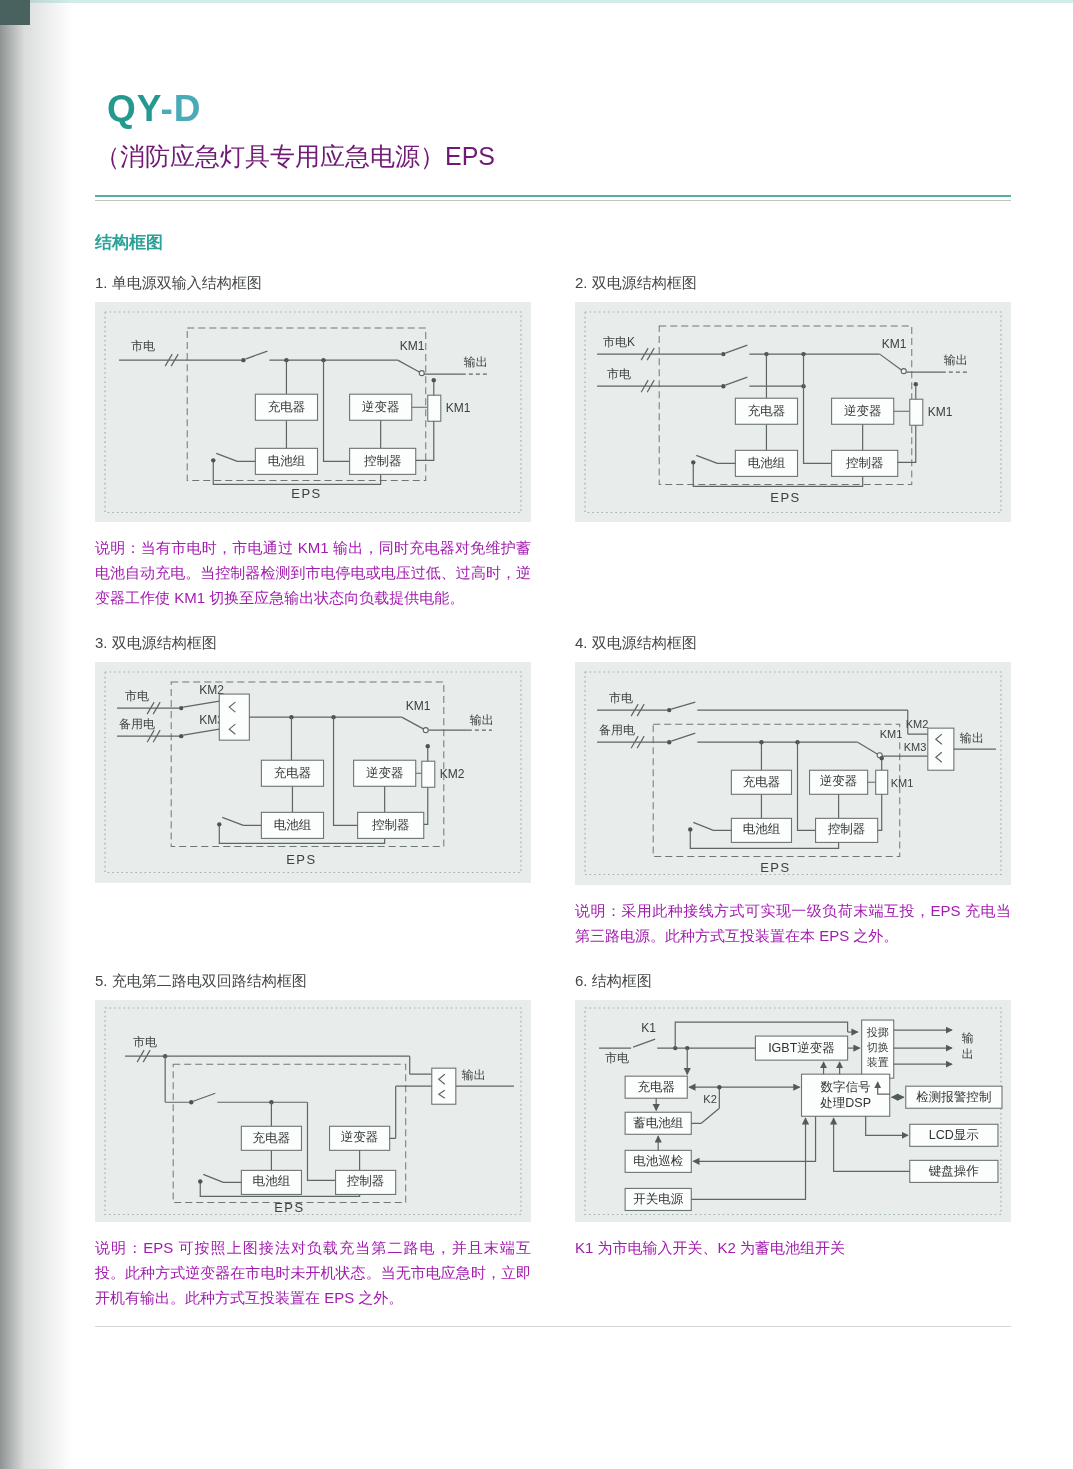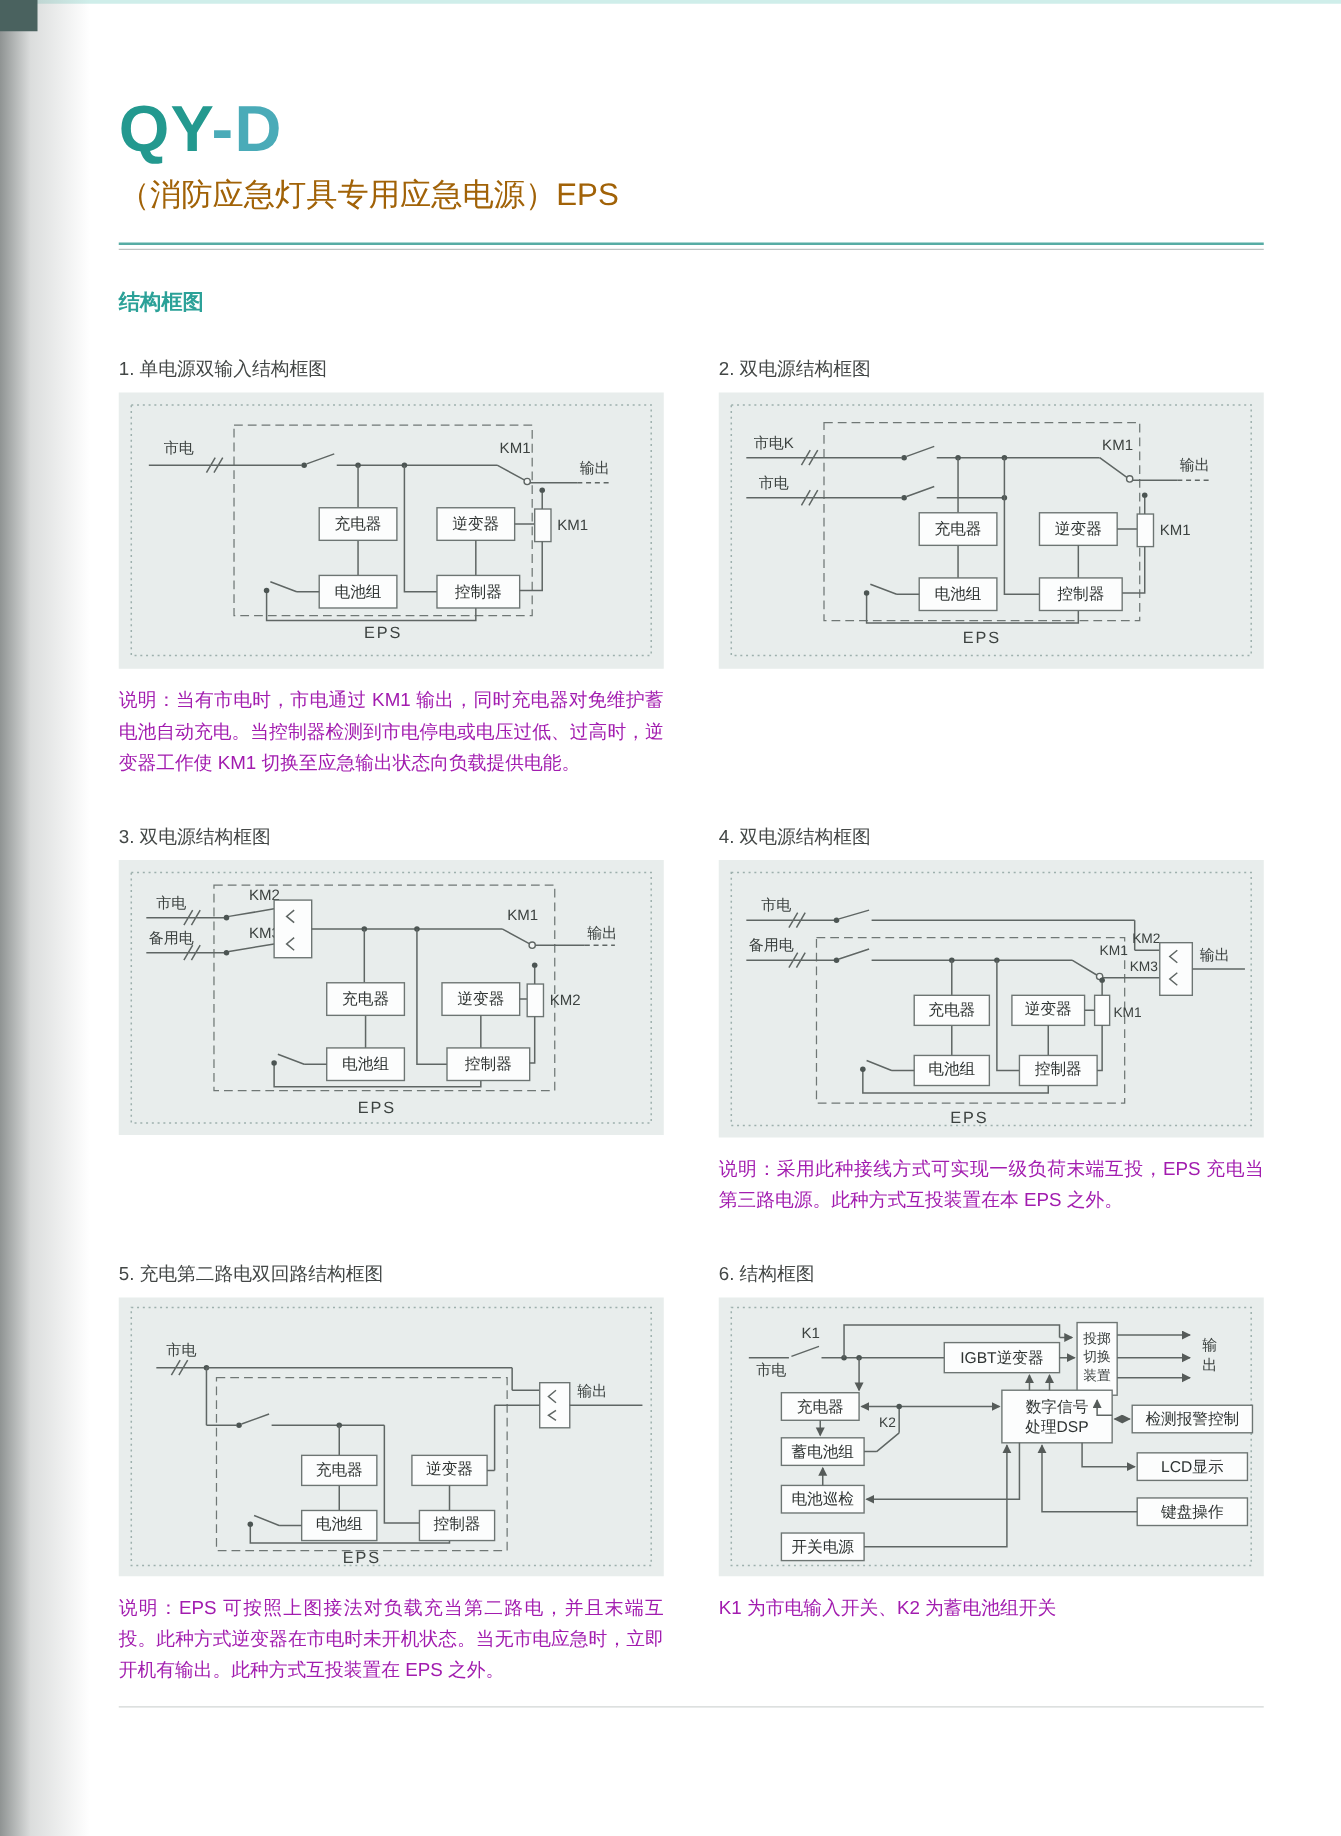--- a/index.html
+++ b/index.html
@@ -3,29 +3,29 @@
 <meta charset="utf-8">
 <style>
   html,body{margin:0;padding:0;background:#fff;}
   #page{position:relative;width:1073px;height:1469px;background:#fff;overflow:hidden;
         font-family:"Liberation Sans","DejaVu Sans",sans-serif;color:#3c4240;}
   .top-line{position:absolute;top:0;left:0;right:0;height:3px;background:#cfeeea;}
   .corner-block{position:absolute;top:0;left:0;width:30px;height:25px;background:#4a625f;}
   .gutter{position:absolute;top:0;left:0;bottom:0;width:72px;
           background:linear-gradient(90deg,rgba(100,106,105,0.72) 0%,rgba(160,165,164,0.38) 34%,rgba(255,255,255,0) 100%);}
   .content{position:relative;margin:0 62px 0 95px;padding-top:78px;}
-  h1{margin:0;font-size:52px;line-height:1.02;font-weight:bold;letter-spacing:1px;}
+  h1{margin:12px;font-size:37px;line-height:1.02;font-weight:bold;letter-spacing:1px;}
   .t1{color:#23998f;}
   .t2{color:#4aabb8;}
-  .subtitle{margin-top:8px;font-size:25px;color:#a16207;}
+  .subtitle{margin-top:8px;font-size:25px;color:#701a75;}
   .rule{margin-top:22px;height:3px;border-top:2px solid #57aca4;border-bottom:1px solid #bfc3c2;}
   .section{margin-top:30px;font-size:17px;font-weight:600;color:#2ba198;font-family:Liberation Mono, monospace;}
   .subsection{margin-top:24px;font-size:15px;font-weight:bold;color:#3a3e3d;}
   .grid{margin-top:20px;display:grid;grid-template-columns:1fr 1fr;column-gap:44px;row-gap:24px;align-items:start;}
-  .figure .caption{font-size:15px;color:#434746;margin-bottom:9px;margin-top:13px;}
+  .figure .caption{font-size:15px;color:#434746;margin-bottom:9px;}
   .panel{background:#e8edec;width:100%;}
   .panel svg{display:block;width:100%;height:auto;}
   .note{margin-top:13px;font-size:15px;line-height:25px;color:#a21caf;text-align:justify;}
   .footer-rule{margin-top:16px;border-top:1px solid #d2d6d5;height:1px;}
   
   .w{stroke:#5f6664;stroke-width:1.2;fill:none;}
   .wd{stroke:#5f6664;stroke-width:1.1;fill:none;stroke-dasharray:4 3;}
   .dash{stroke:#6f7775;stroke-width:1;fill:none;stroke-dasharray:7 4;}
   .dots{stroke:#9db0ad;stroke-width:1.2;fill:none;stroke-dasharray:1.6 3;}
   .bx{fill:#fcfdfd;stroke:#6d7573;stroke-width:1.1;}

